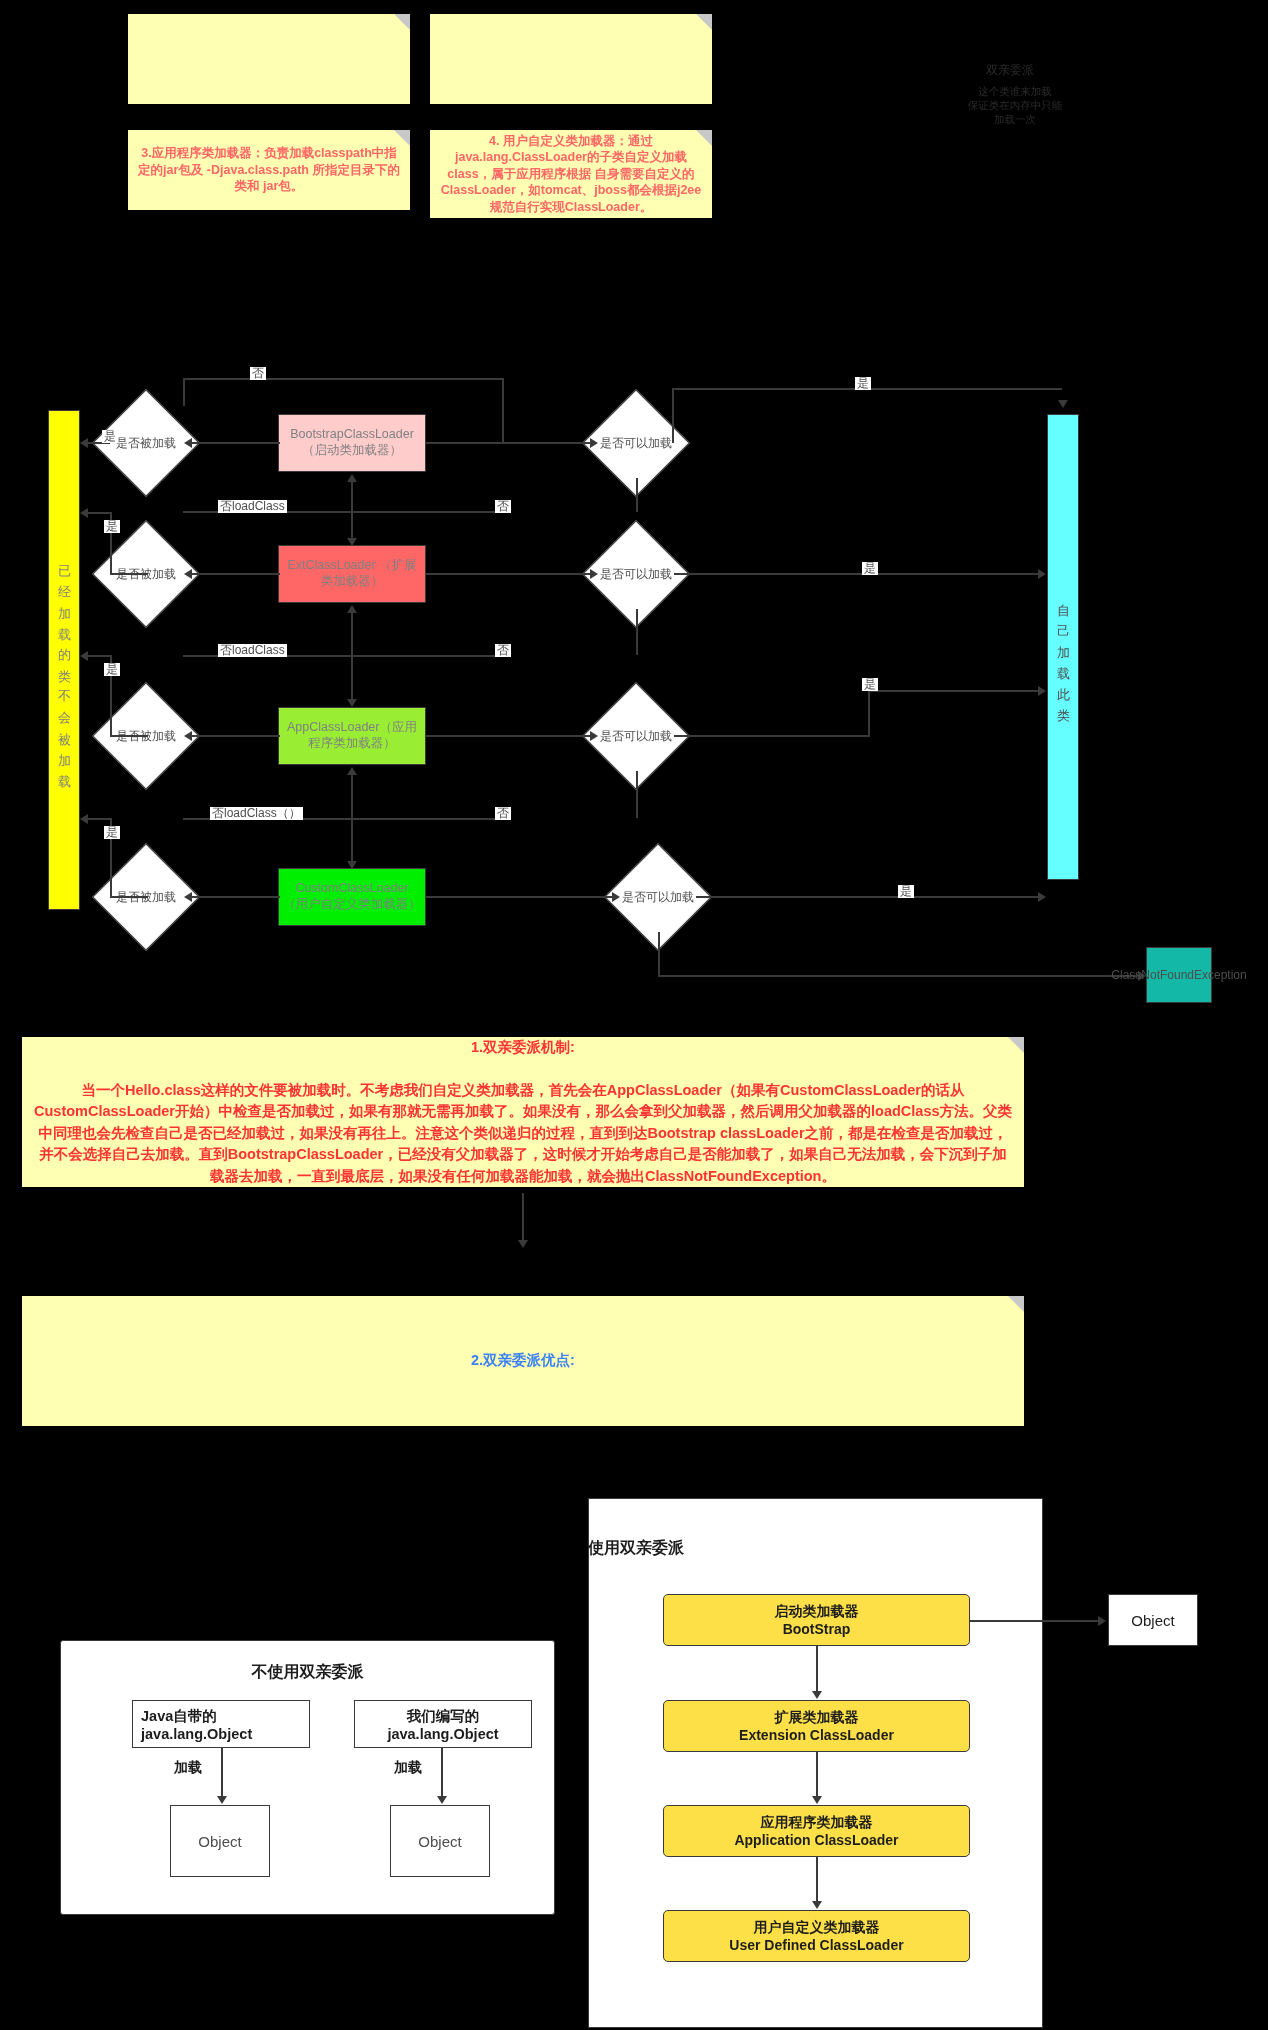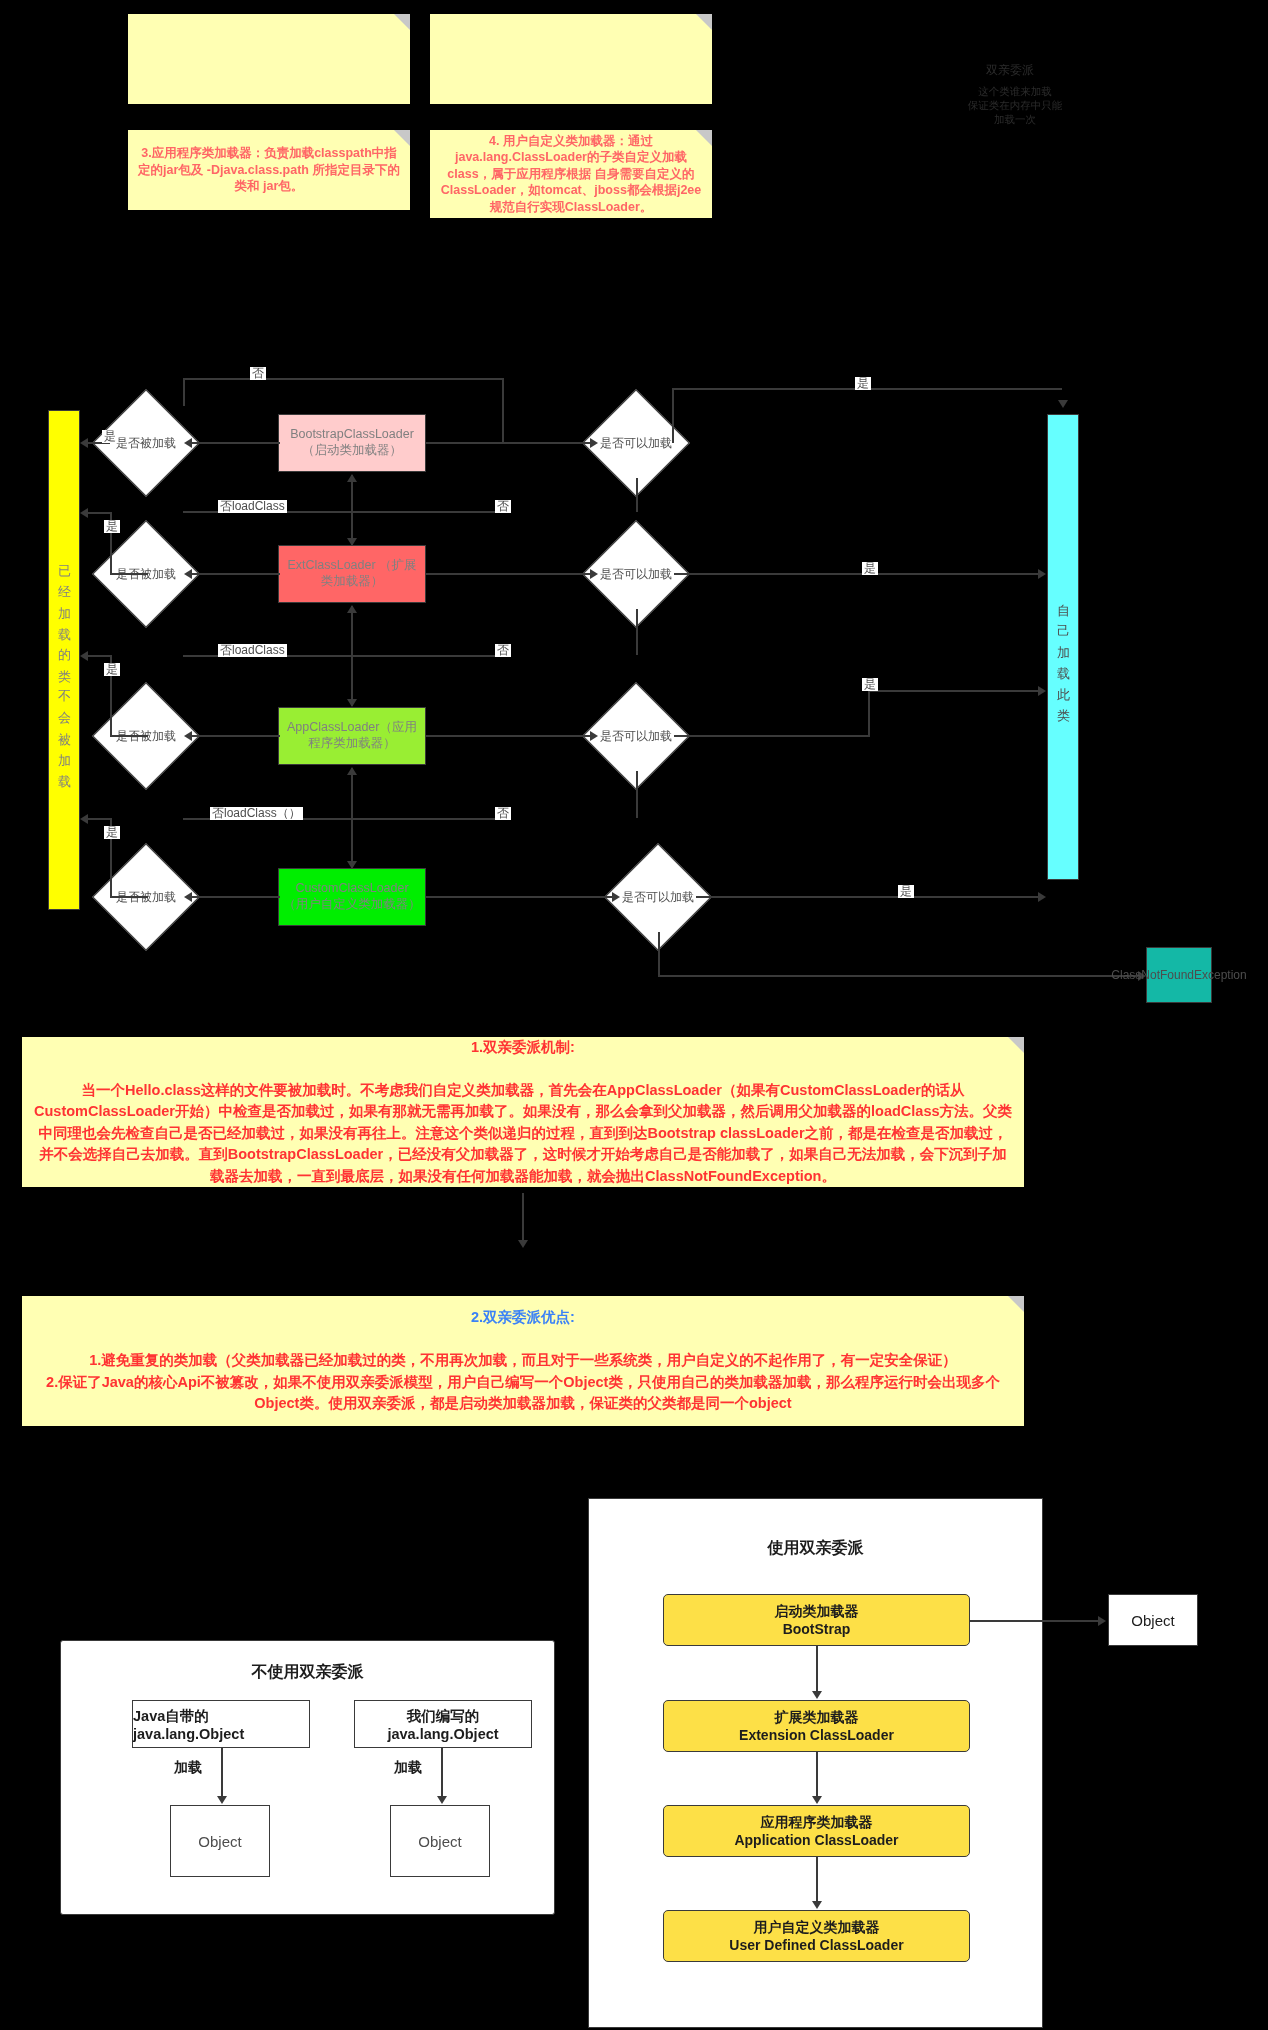--- a/index.html
+++ b/index.html
@@ -267,27 +267,25 @@
   </span>
 </div>
 
 <div class="edge v abs" style="left:522px;top:1193px;height:52px;"></div>
 <div class="arrowhead ah-d abs" style="left:518px;top:1240px;"></div>
 
 <div class="abs note left" style="left:22px;top:1296px;width:1002px;height:130px;font-size:14.5px;padding:8px 12px;line-height:1.48;">
   <span class="fold"></span>
   <span class="inner">
     <span style="display:block;color:#3b82f6;">2.双亲委派优点:</span>
-    <span style="display:block;color:#ff3333;white-space:pre-line;">1.避免重复的类加载（父类加载器已经加载过的类，不用再次加载，而且对于一些系统类，用户自定义的不起作用了，有一定安全保证）
-2.保证了Java的核心Api不被篡改，如果不使用双亲委派模型，用户自己编写一个Object类，只使用自己的类加载器加载，那么程序运行时会出现多个Object类。使用双亲委派，都是启动类加载器加载，保证类的父类都是同一个object</span>
   </span>
 </div>
 
 <div class="abs panel" style="left:588px;top:1498px;width:455px;height:530px;"></div>
-<div class="abs" style="left:588px;top:1538px;width:455px;text-align:center;font-size:16px;font-weight:bold;color:#1d1d1d;">使用双亲委派</div>
+<div class="abs" style="left:588px;top:1538px;width:455px;font-size:16px;font-weight:bold;color:#1d1d1d;">使用双亲委派</div>
 
 <div class="abs rbox" style="left:663px;top:1594px;width:307px;height:52px;white-space:pre-line;">
   <span>启动类加载器
 BootStrap</span>
 </div>
 <div class="abs rbox" style="left:663px;top:1700px;width:307px;height:52px;white-space:pre-line;">
   <span>扩展类加载器
 Extension ClassLoader</span>
 </div>
 <div class="abs rbox" style="left:663px;top:1805px;width:307px;height:52px;white-space:pre-line;">
@@ -308,21 +306,21 @@
 
 <div class="edge h abs" style="left:970px;top:1620px;width:130px;"></div>
 <div class="arrowhead ah-r abs" style="left:1098px;top:1616px;"></div>
 <div class="abs sqbox" style="left:1108px;top:1594px;width:90px;height:52px;font-size:15px;">
   <span>Object</span>
 </div>
 
 <div class="abs panel" style="left:60px;top:1640px;width:495px;height:275px;border-radius:3px;"></div>
 <div class="abs" style="left:60px;top:1662px;width:495px;text-align:center;font-size:16px;font-weight:bold;color:#1d1d1d;">不使用双亲委派</div>
 
-<div class="abs sqbox" style="left:132px;top:1700px;width:178px;height:48px;font-size:14.5px;font-weight:bold;white-space:pre-line;text-align:left;justify-content:flex-start;">
+<div class="abs sqbox" style="left:132px;top:1700px;width:178px;height:48px;font-size:14.5px;font-weight:bold;white-space:pre-line;text-align:left;justify-content:flex-start;padding-left:8px;">
   <span>Java自带的
 java.lang.Object</span>
 </div>
 <div class="edge v abs" style="left:221px;top:1748px;height:52px;"></div>
 <div class="arrowhead ah-d abs" style="left:217px;top:1796px;"></div>
 <div class="elabel" style="left:172px;top:1760px;font-size:14px;font-weight:bold;color:#1d1d1d;background:transparent;">加载</div>
 <div class="abs sqbox" style="left:170px;top:1805px;width:100px;height:72px;font-size:15px;color:#4d4d4d;">
   <span>Object</span>
 </div>
 

